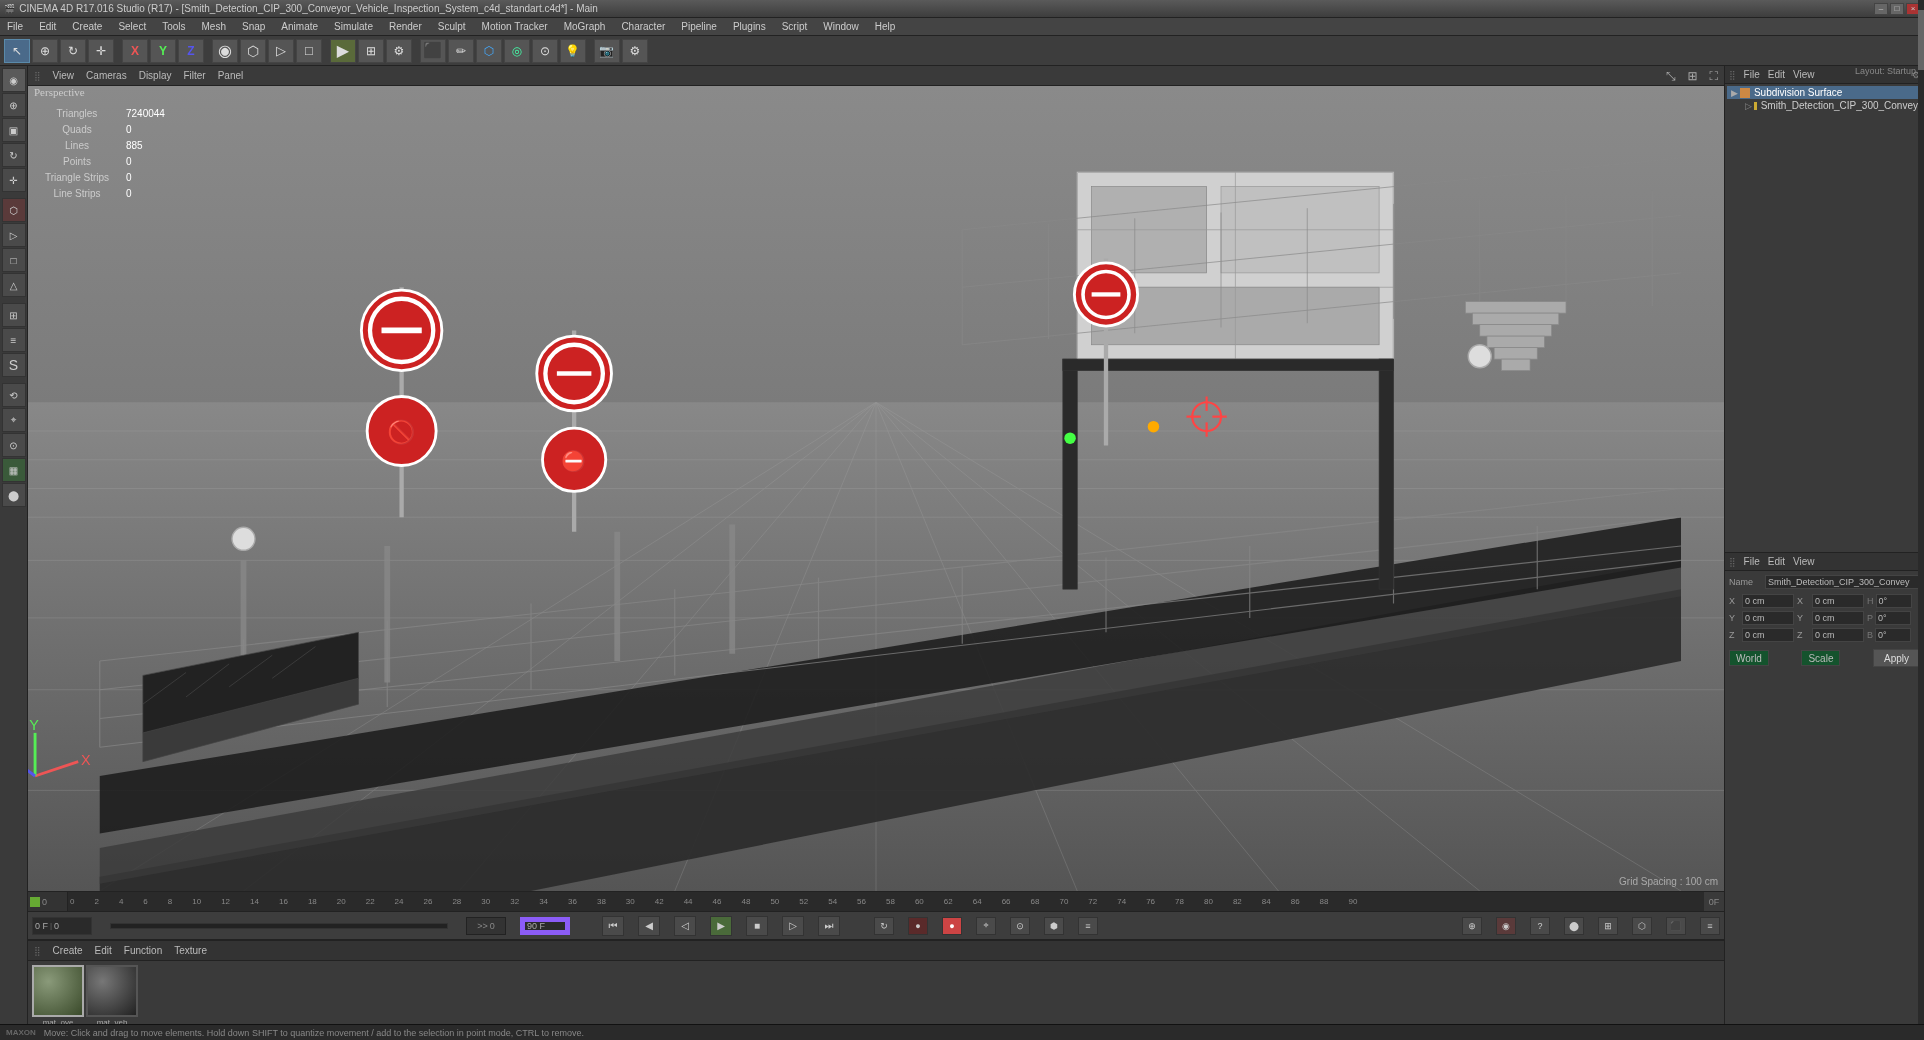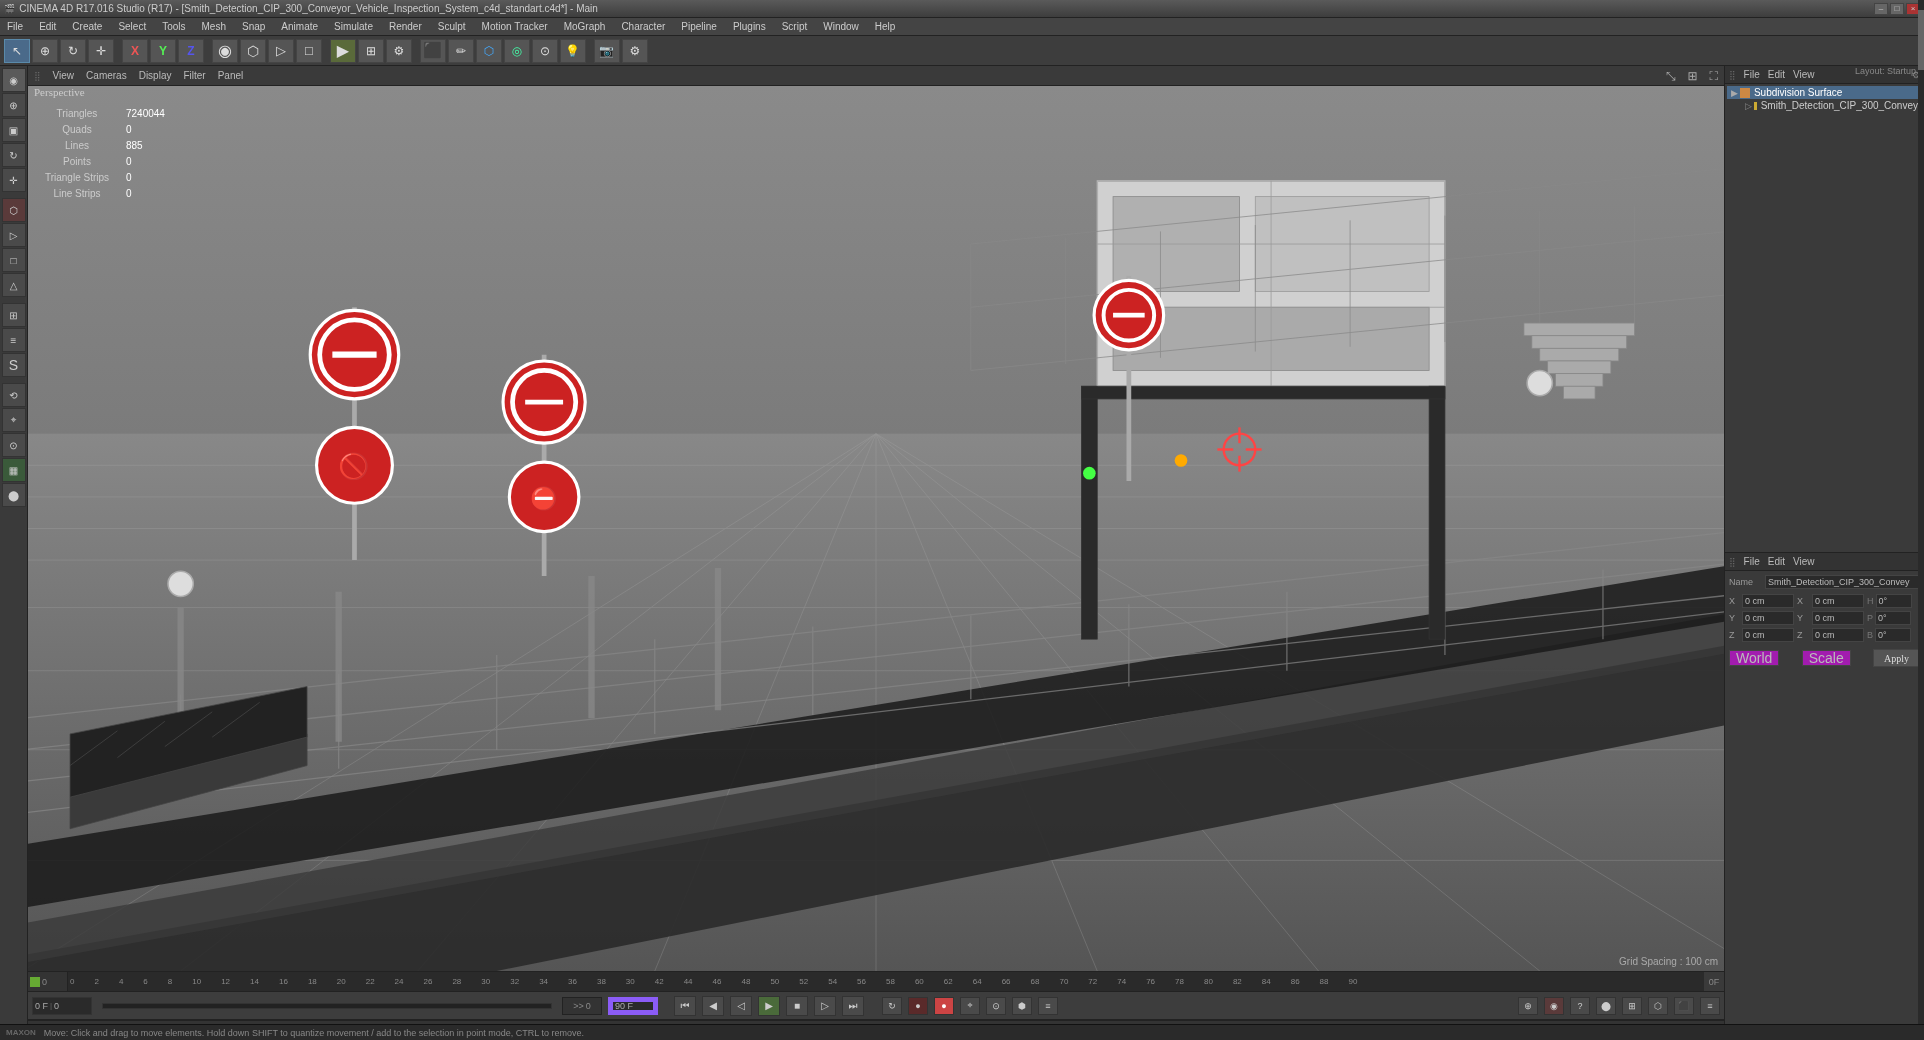--- a/index.html
+++ b/index.html
@@ -194,21 +194,21 @@
     }
 
     
     #playback-bar {
       height: 28px;
       background: #3d3d3d;
       border-top: 1px solid #222;
       display: flex;
       align-items: center;
       padding: 0 4px;
-      gap: 6px;
+      gap: 14px;
     }
     .play-btn {
       width: 22px;
       height: 20px;
       background: #4a4a4a;
       border: 1px solid #333;
       display: flex;
       align-items: center;
       justify-content: center;
       cursor: pointer;
@@ -402,28 +402,27 @@
       background: #555;
       border: 1px solid #444;
       color: #ddd;
       font-size: 10px;
       padding: 1px 10px;
       cursor: pointer;
       height: 18px;
       display: flex;
       align-items: center;
       justify-content: center;
-      font-family: Liberation Serif, serif;
     }
 
     .world-btn {
-      background: #a21caf;
+      background: #14532d;
       border: 1px solid #444;
       color: #bbb;
-      font-size: 14px;
+      font-size: 10px;
       padding: 1px 6px;
       cursor: pointer;
       height: 16px;
       display: flex;
       align-items: center;
     }
 
     #bottom-buttons-row {
       display: flex;
       align-items: center;
@@ -940,20 +939,34 @@
     <div style="background:#333;border-top:1px solid #222;">
 
       <div id="material-menu-bar">
         <span style="font-size:9px;color:#666;cursor:pointer;">⣿</span>
         <span class="mat-menu">Create</span>
         <span class="mat-menu">Edit</span>
         <span class="mat-menu">Function</span>
         <span class="mat-menu">Texture</span>
       </div>
 
+      <div id="material-bar">
+        <div style="display:flex;flex-direction:column;align-items:center;">
+          <div class="material-thumb active" style="background:linear-gradient(135deg,#7a8a6a 0%,#5a6a4a 100%);">
+            <div style="width:100%;height:100%;background:radial-gradient(circle at 30% 30%, #8a9a7a, #3a4a2a);"></div>
+          </div>
+          <div class="material-label">mat_ove</div>
+        </div>
+        <div style="display:flex;flex-direction:column;align-items:center;">
+          <div class="material-thumb" style="background:linear-gradient(135deg,#666 0%,#333 100%);">
+            <div style="width:100%;height:100%;background:radial-gradient(circle at 30% 30%, #777, #222);"></div>
+          </div>
+          <div class="material-label">mat_veh</div>
+        </div>
+      </div>
     </div>
   </div>
 
   <div id="right-panel">
 
     <div id="right-top">
 
       <div style="position:absolute;right:8px;top:66px;font-size:9px;color:#888;">
         <span>Layout: </span>
         <span>Startup</span>

